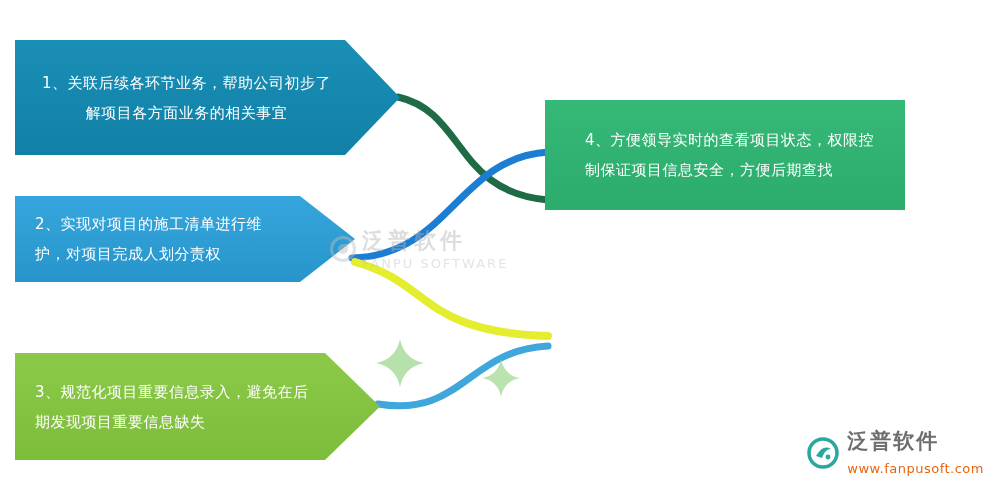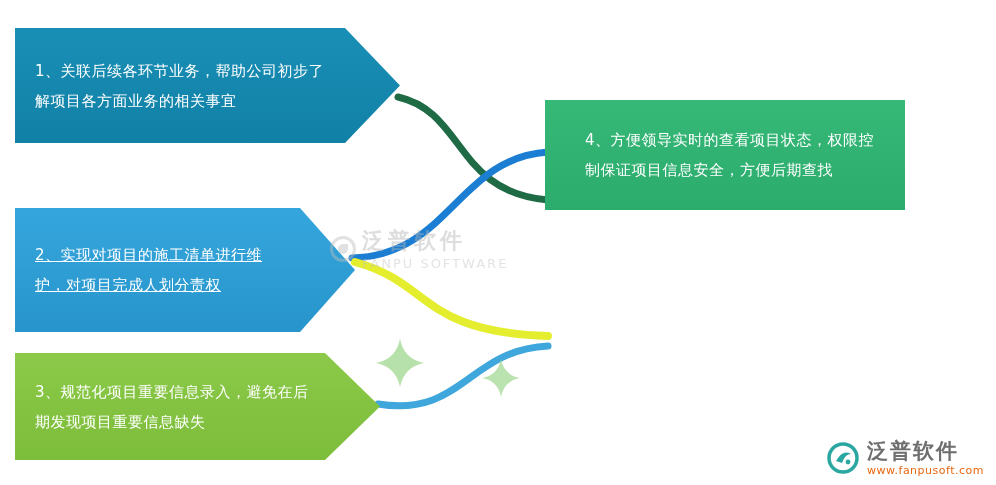--- a/index.html
+++ b/index.html
@@ -36,29 +36,29 @@
   }
   .shape p { width: 100%; }
 
   
   .arrow {
     clip-path: polygon(0 0, calc(100% - 55px) 0, 100% 50%, calc(100% - 55px) 100%, 0 100%);
     padding: 14px 62px 14px 20px;
   }
 
   .s1 {
-    left: 15px; top: 28px;
+    left: 15px; top: 40px;
     width: 385px; height: 115px;
     background: linear-gradient(180deg, #1a8fb6 0%, #1180a6 100%);
+    text-align: center;
   }
   .s2 {
-    left: 15px; top: 208px;
-    width: 340px; height: 124px;
+    left: 15px; top: 196px;
+    width: 340px; height: 86px;
     background: linear-gradient(180deg, #35a6dd 0%, #2795cc 100%);
-    text-decoration: underline;
   }
   .s3 {
     left: 15px; top: 353px;
     width: 365px; height: 107px;
     background: linear-gradient(180deg, #8cc94a 0%, #7cbd3a 100%);
   }
 
   
   .rectblock { padding: 14px 20px; }
   .s4 {
@@ -121,23 +121,24 @@
     gap: 7px;
   }
   .brand .brand-texts { display: flex; flex-direction: column; line-height: 1.2; }
   .brand .brand-name {
     font-size: 21px;
     font-weight: bold;
     color: #6e6e6e;
     letter-spacing: 2px;
   }
   .brand .brand-url {
-    font-size: 11px;
+    font-size: 13px;
     color: #e8650f;
     letter-spacing: 0.5px;
+    margin-top: 7px;
   }
 </style>
 </head>
 <body>
 
 <div class="canvas">
 
   <svg class="connectors" viewBox="0 0 996 485" xmlns="http://www.w3.org/2000/svg">
     <path d="M 398 97 C 465 112, 455 192, 548 200" fill="none" stroke="#1e6b45" stroke-width="7" stroke-linecap="round"></path>
     <path d="M 352 258 C 450 255, 458 158, 548 152" fill="none" stroke="#1b7ed2" stroke-width="7" stroke-linecap="round"></path>

